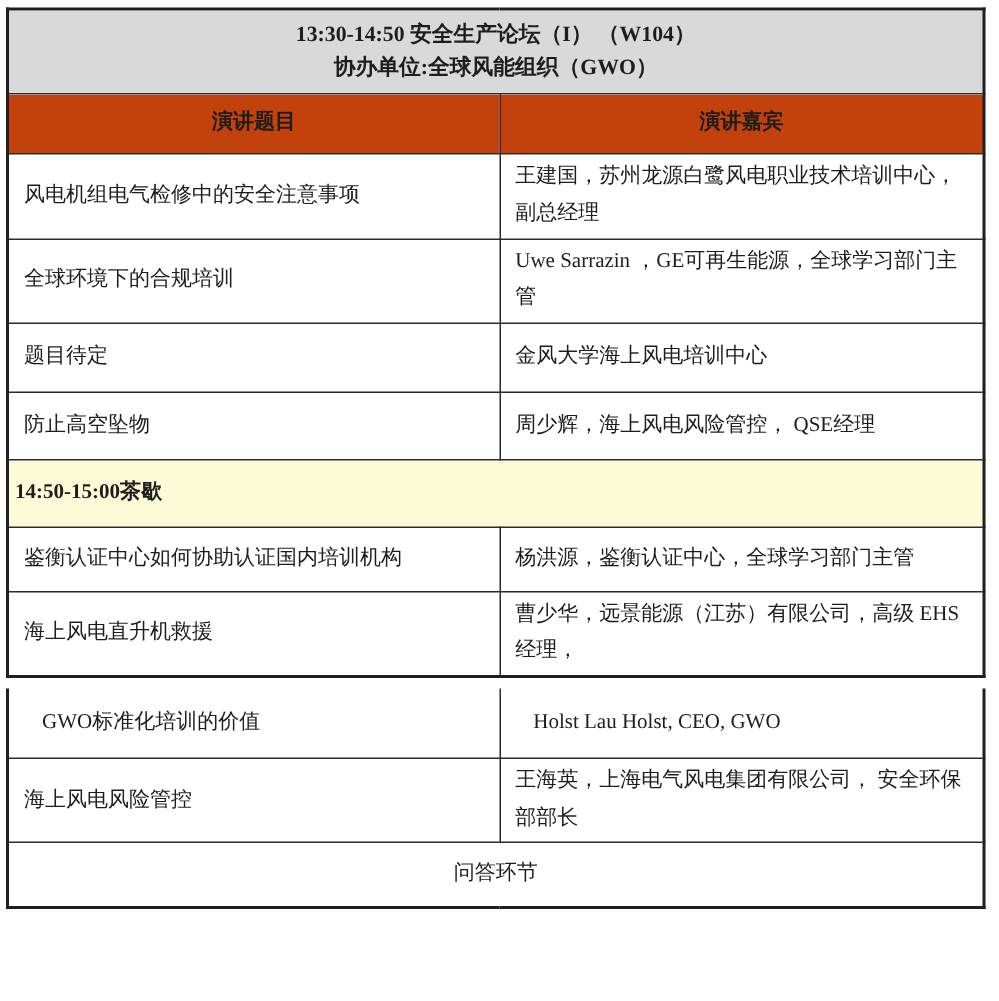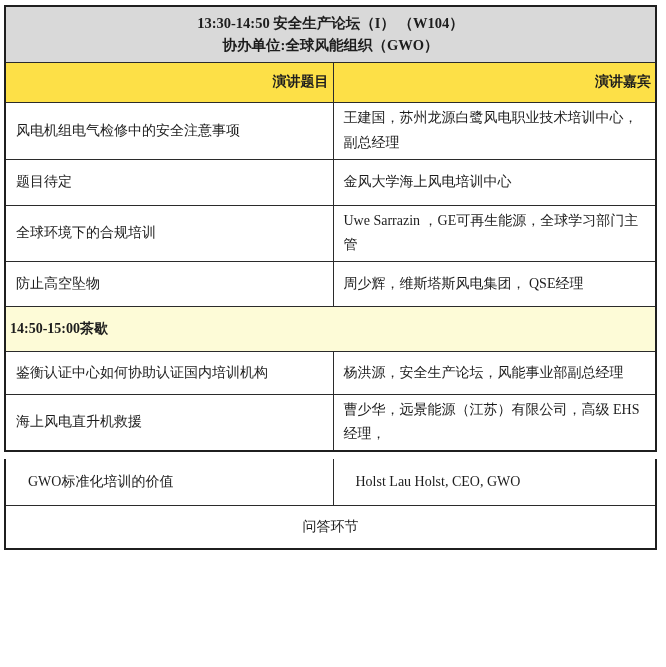--- a/index.html
+++ b/index.html
@@ -38,22 +38,22 @@
   tr.sec-hdr td {
     background: var(--gray-bg, #d9d9d9);
     font-weight: bold;
     text-align: center;
     font-size: 14.5px;
     line-height: 1.55;
     padding: 5px 4px;
   }
   tr.col-hdr td {
     font-weight: bold;
-    text-align: right;
-    background: #fde047;
+    text-align: center;
+    background: #c2410c;
     padding: 3px 4px;
   }
   tr.tea td {
     background: var(--yellow-bg, #fdfbd7);
     font-weight: bold;
     padding: 3px 4px;
   }
   tr.qa td { text-align: center; padding: 3px 4px; }
   tr.h46 { height: 46px; }
   tr.h48 { height: 48px; }
@@ -88,59 +88,63 @@
     <tr class="col-hdr h40">
       <td>演讲题目</td>
       <td>演讲嘉宾</td>
     </tr>
 
     <tr class="h57">
       <td>风电机组电气检修中的安全注意事项</td>
       <td>王建国，苏州龙源白鹭风电职业技术培训中心，副总经理</td>
     </tr>
     <tr class="h46b">
+      <td>全球环境下的合规培训</td>
+      <td>Uwe Sarrazin ，GE可再生能源，全球学习部门主管</td>
+    </tr>
+    <tr class="h46b">
       <td>题目待定</td>
       <td>金风大学海上风电培训中心</td>
     </tr>
-    <tr class="h46b">
-      <td>全球环境下的合规培训</td>
-      <td>Uwe Sarrazin ，GE可再生能源，全球学习部门主管</td>
-    </tr>
     <tr class="h45">
       <td>防止高空坠物</td>
-      <td>周少辉，维斯塔斯风电集团， QSE经理</td>
+      <td>周少辉，海上风电风险管控， QSE经理</td>
     </tr>
 
     <tr class="tea h45">
       <td colspan="2">14:50-15:00茶歇</td>
     </tr>
 
 
 
     <tr class="h43">
       <td>鉴衡认证中心如何协助认证国内培训机构</td>
-      <td>杨洪源，安全生产论坛，风能事业部副总经理</td>
+      <td>杨洪源，鉴衡认证中心，全球学习部门主管</td>
     </tr>
     <tr class="h50">
       <td>海上风电直升机救援</td>
       <td>曹少华，远景能源（江苏）有限公司，高级 EHS 经理，</td>
     </tr>
   </tbody>
     </table>
 
   <table class="seg2">
     <colgroup>
         <col style="width:328px">
         <col style="width:323px">
       </colgroup>
 
     <tbody>
         <tr class="first h47">
       <td>GWO标准化培训的价值</td>
       <td>Holst Lau Holst, CEO, GWO</td>
     </tr>
+    <tr class="h50">
+      <td>海上风电风险管控</td>
+      <td>王海英，上海电气风电集团有限公司， 安全环保部部长</td>
+    </tr>
     <tr class="qa h43">
       <td colspan="2">问答环节</td>
     </tr>
   </tbody>
     </table>
 
 </div>
 
 </body></html>

